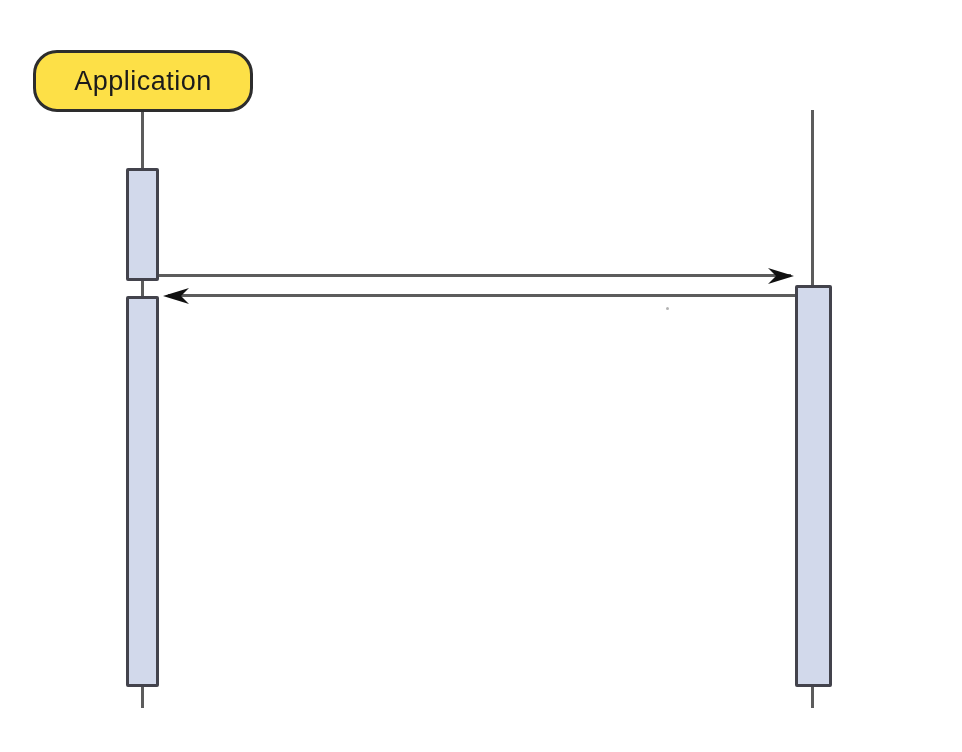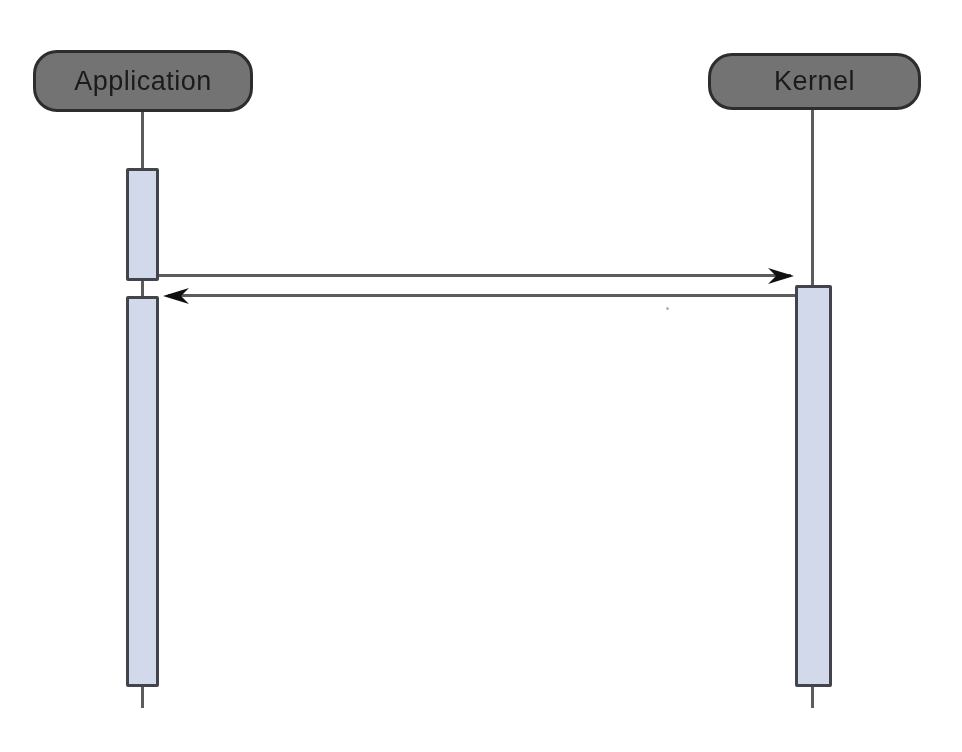--- a/index.html
+++ b/index.html
@@ -13,21 +13,21 @@
     width: 962px;
     height: 752px;
     background: #ffffff;
     overflow: hidden;
   }
 
   
   .actor {
     position: absolute;
     box-sizing: border-box;
-    background: #737373;
+    background: #fde047;
     border: 3px solid #2d2d2d;
     border-radius: 24px;
     display: flex;
     align-items: center;
     justify-content: center;
     font-size: 27px;
     color: #1b1b1b;
     letter-spacing: 0.5px;
   }
   .actor-application { left: 33px; top: 50px; width: 220px; height: 62px; }
@@ -84,23 +84,20 @@
 </style>
 </head>
 <body>
 
 <div class="stage">
 
   <div class="actor actor-application">
     <span>Application</span>
   </div>
 
-  <div class="actor actor-kernel">
-    <span>Kernel</span>
-  </div>
 
   <div class="lifeline lifeline-application"></div>
   <div class="lifeline lifeline-kernel"></div>
 
   <div class="activation activation-app-1"></div>
   <div class="activation activation-app-2"></div>
   <div class="activation activation-kernel"></div>
 
   <div class="msg-line msg-call"></div>
   <svg class="arrowhead arrowhead-right" viewBox="0 0 26 16">

